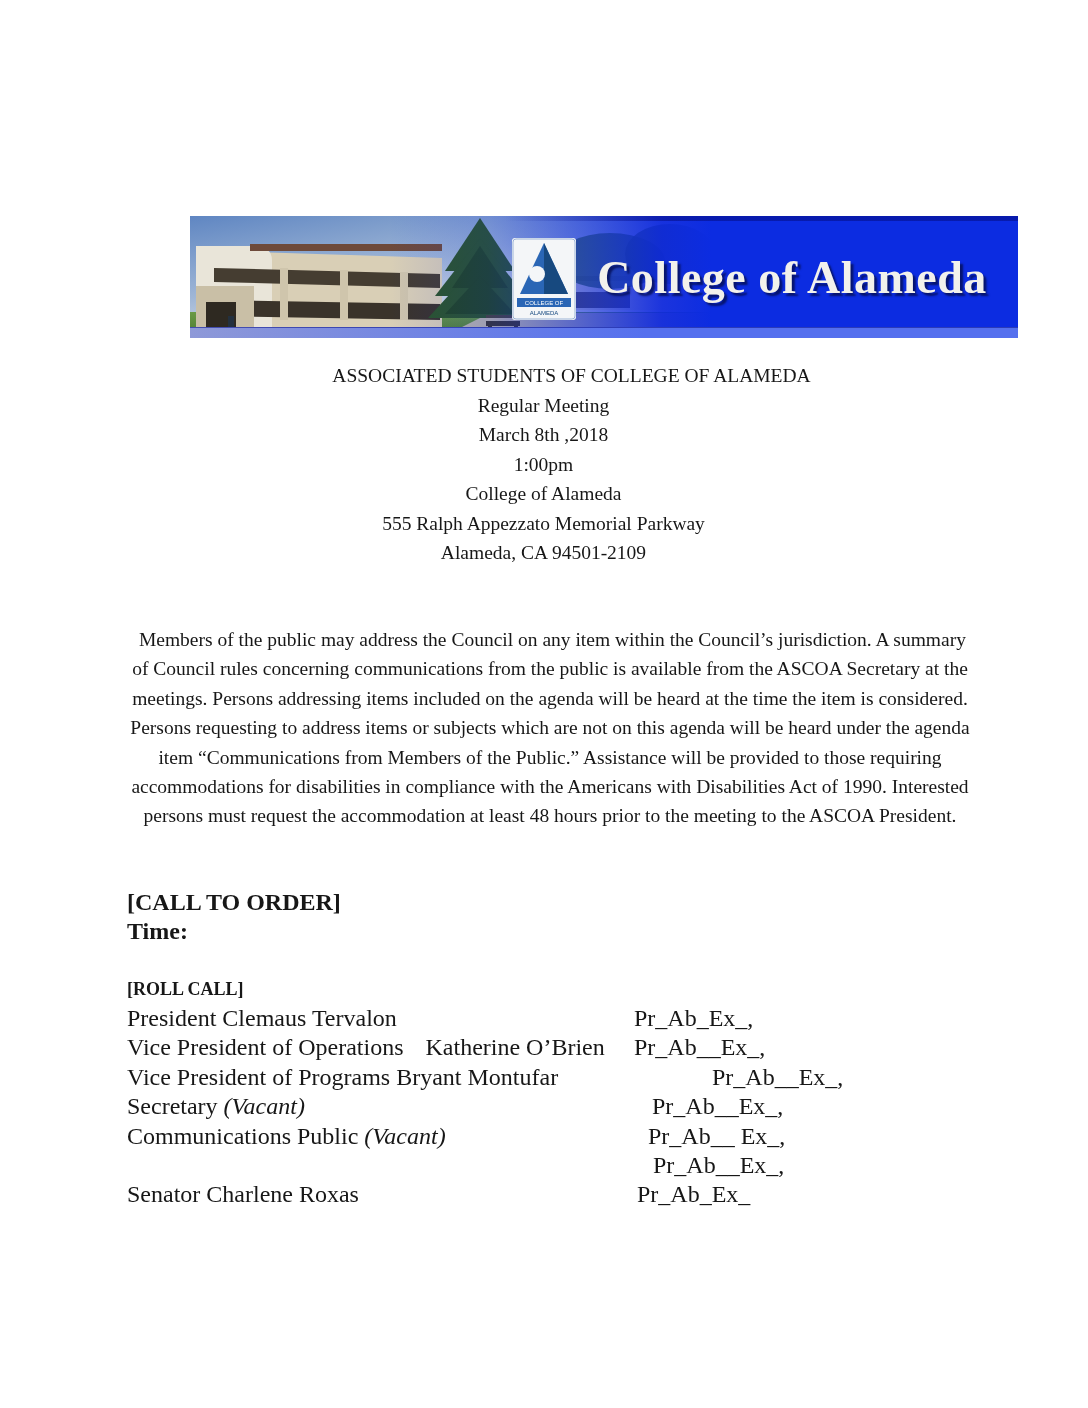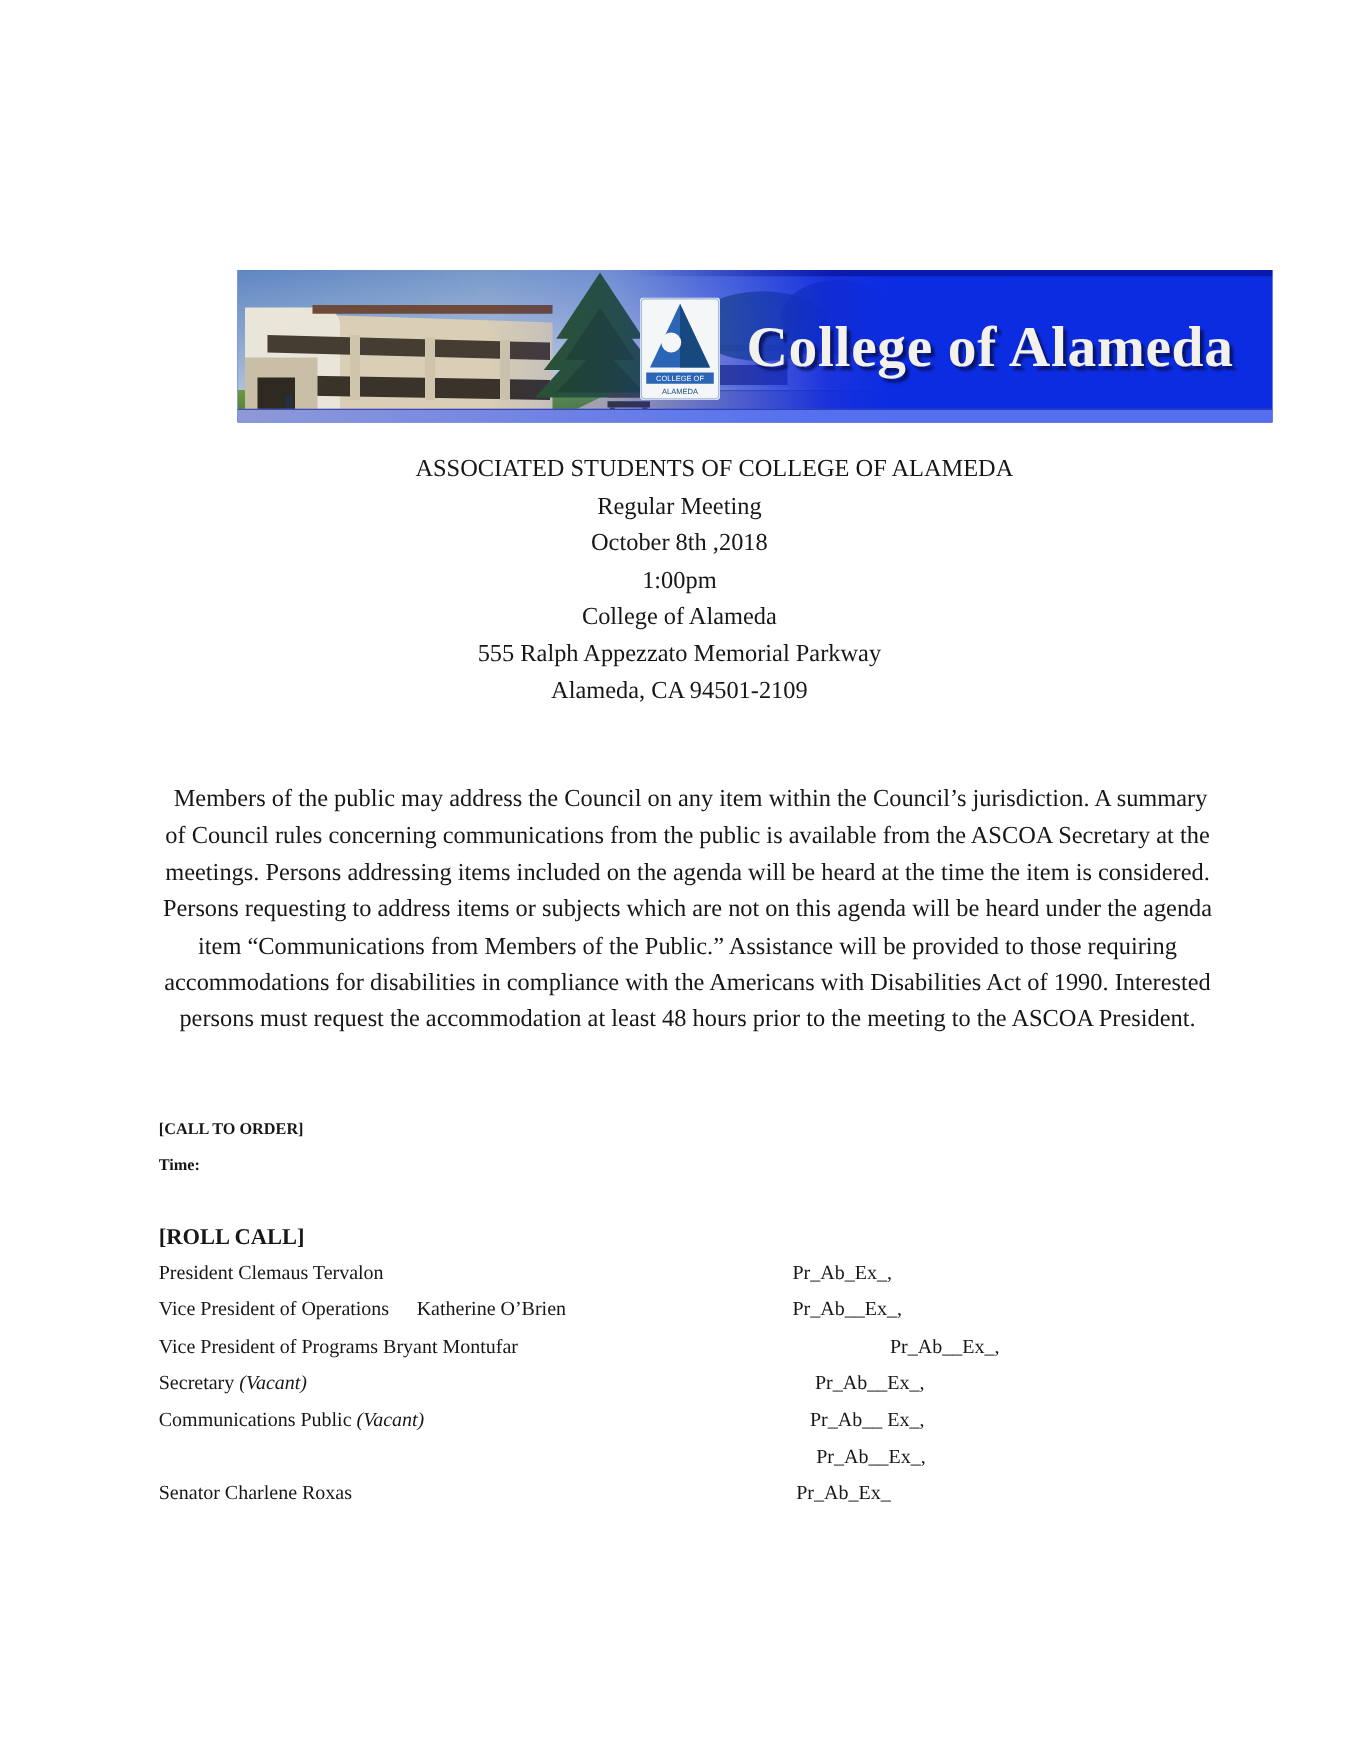--- a/index.html
+++ b/index.html
@@ -45,27 +45,27 @@
     position:absolute;left:127px;top:341px;width:833px;
     text-align:center;font-size:19.5px;line-height:29.5px;
   }
   .doc-header .hline-0{transform:translateX(28px);}
   .notice{
     position:absolute;left:127px;top:605px;width:846px;margin:0;
     font-size:19.5px;line-height:29.4px;white-space:pre-wrap;text-align:center;
   }
   .call-block{
     position:absolute;left:127px;top:868px;
-    font-size:13px;line-height:29.4px;font-weight:bold;
+    font-size:24px;line-height:29.4px;font-weight:bold;
   }
   .roll-heading{
     position:absolute;left:127px;top:955px;
     font-size:18px;line-height:29.4px;font-weight:bold;
   }
-  .roll-rows{position:absolute;left:127px;top:984px;width:840px;font-size:16px;}
+  .roll-rows{position:absolute;left:127px;top:984px;width:840px;font-size:24px;}
   .roll-row{position:relative;height:29.4px;line-height:29.4px;white-space:nowrap;}
   .roll-left{display:inline-block;}
   .name2{margin-left:22px;}
   .vacant{font-style:italic;}
   .status{position:absolute;top:0;white-space:pre;}
   .row-0 .status{left:507px}
   .row-1 .status{left:507px}
   .row-2 .status{left:585px}
   .row-3 .status{left:525px}
   .row-4 .status{left:521px}
@@ -147,21 +147,21 @@
         <text x="32" y="77" text-anchor="middle" font-size="6" fill="#17497f" font-family="Liberation Sans, sans-serif">ALAMEDA</text>
       </svg>
     </div>
     <div class="banner-brand">College of Alameda</div>
     <div class="banner-bottom-strip"></div>
   </div>
 
   <div class="doc-header">
     <div class="hline-0">ASSOCIATED STUDENTS OF COLLEGE OF ALAMEDA</div>
     <div class="hline-1">Regular Meeting</div>
-    <div class="hline-3">October 8th ,2018</div>
+    <div class="hline-3">March 8th ,2018</div>
     <div class="hline-4">1:00pm</div>
     <div class="hline-5">College of Alameda</div>
     <div class="hline-6">555 Ralph Appezzato Memorial Parkway</div>
     <div class="hline-7">Alameda, CA 94501-2109</div>
   </div>
 
   <p class="notice"> Members of the public may address the Council on any item within the Council’s jurisdiction. A summary of Council rules concerning communications from the public is available from the ASCOA Secretary at the meetings. Persons addressing items included on the agenda will be heard at the time the item is considered. Persons requesting to address items or subjects which are not on this agenda will be heard under the agenda item “Communications from Members of the Public.” Assistance will be provided to those requiring accommodations for disabilities in compliance with the Americans with Disabilities Act of 1990. Interested persons must request the accommodation at least 48 hours prior to the meeting to the ASCOA President.</p>
 
   <div class="call-block">
     <div>[CALL TO ORDER]</div>

